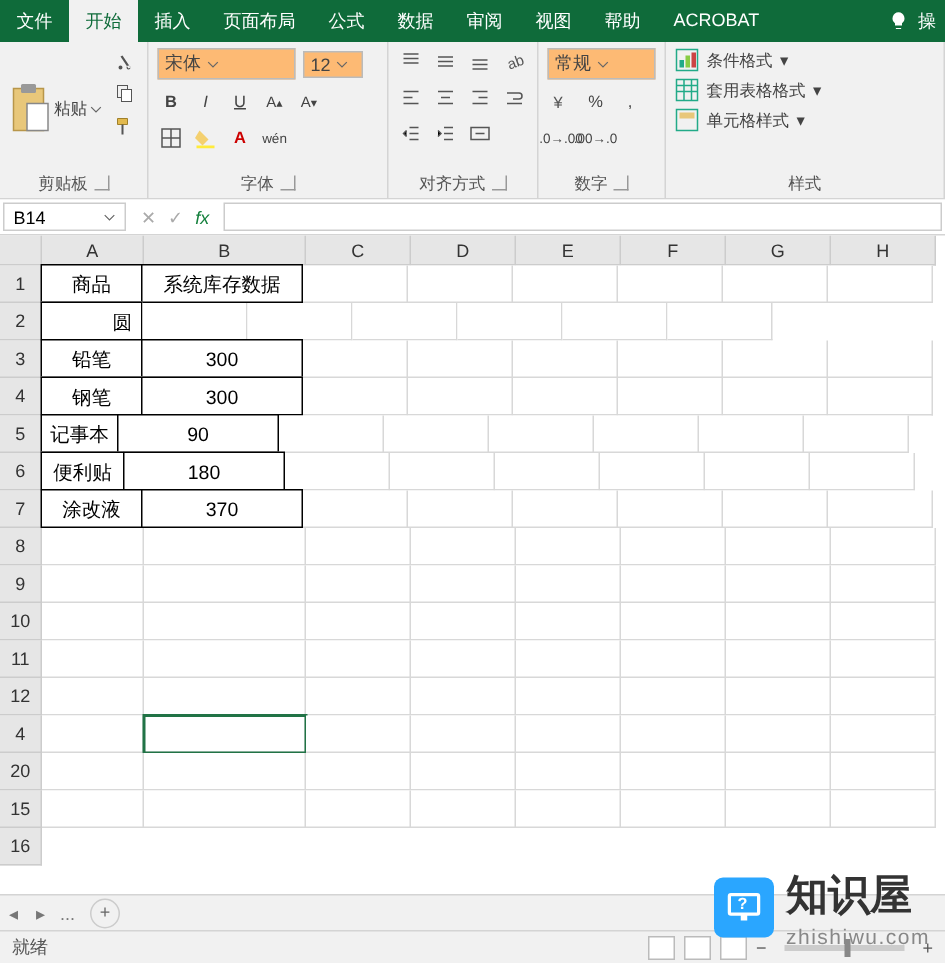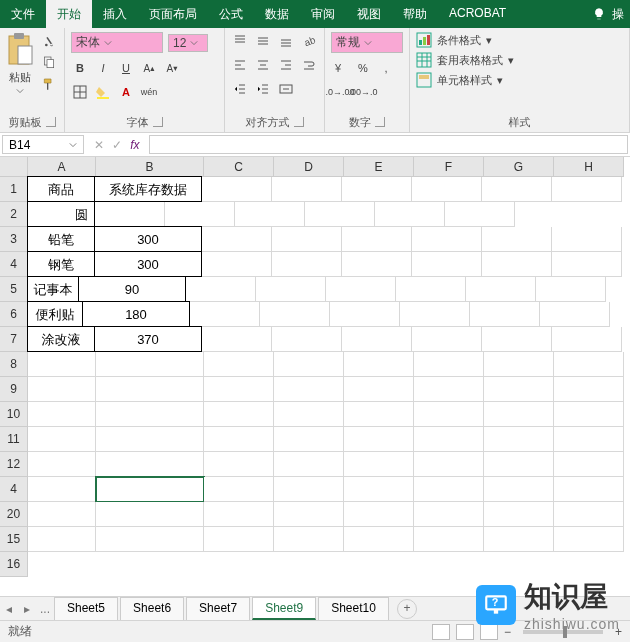--- a/index.html
+++ b/index.html
@@ -9,31 +9,31 @@
 .tab { padding: 6px 11px; cursor: pointer; }
 .tab.active { background: #f1f1f1; color: #0f6b3a; }
 .tabright { margin-left: auto; display: flex; align-items: center; padding-right: 6px; gap: 6px; }
 .bulb { width: 14px; height: 14px; }
 
 .ribbon { background: #f1f1f1; border-bottom: 1px solid #d4d4d4; height: 105px; display: flex; font-size: 11px; color: #444; }
 .group { border-right: 1px solid #d4d4d4; display: flex; flex-direction: column; padding: 4px 6px 2px 6px; }
 .group-body { flex: 1; display: flex; gap: 6px; }
 .group-label { text-align: center; font-size: 11px; color: #555; padding-top: 2px; display: flex; justify-content: center; gap: 4px; }
 .glarrow { width: 10px; height: 10px; border: 1px solid #999; border-top: none; border-left: none; margin-top: 2px; }
-.bigbtn { display: flex; flex-direction: column; align-items: center; gap: 2px; font-size: 11px; }
+.bigbtn { display: flex; flex-direction: row; align-items: center; gap: 2px; font-size: 11px; }
 .stackv { display: flex; flex-direction: column; gap: 4px; }
 .row { display: flex; gap: 5px; align-items: center; }
 .ibtn { width: 18px; height: 18px; display: flex; align-items: center; justify-content: center; border: 1px solid transparent; }
 .dd { width: 8px; height: 8px; }
-.selbox { border: 1px solid #bbb; background: #f9a8d4; padding: 1px 4px; display: flex; align-items: center; gap: 4px; font-size: 12px; }
+.selbox { border: 1px solid #bbb; background: #fdba74; padding: 1px 4px; display: flex; align-items: center; gap: 4px; font-size: 12px; }
 
 .fx-row { height: 24px; border-bottom: 1px solid #d4d4d4; display: flex; align-items: stretch; font-size: 12px; background: #fff; }
 .namebox { width: 82px; border: 1px solid #ccc; margin: 2px; padding: 0 6px; display: flex; align-items: center; }
 .fxbtns { display: flex; align-items: center; gap: 8px; padding: 0 8px; color: #aaa; }
-.fxbtns .fx { font-style: italic; color: #701a75; }
+.fxbtns .fx { font-style: italic; color: #15803d; }
 .fxinput { flex: 1; border: 1px solid #ccc; margin: 2px; }
 
 .grid-wrap { position: relative; height: 430px; overflow: hidden; }
 .corner { position: absolute; left: 0; top: 0; width: 28px; height: 20px; background: #e6e6e6; border-right: 1px solid #ccc; border-bottom: 1px solid #ccc; }
 .colhdrs { position: absolute; left: 28px; top: 0; right: 0; height: 20px; display: flex; }
 .ch { background: #e6e6e6; border-right: 1px solid #ccc; border-bottom: 1px solid #ccc; text-align: center; font-size: 12px; line-height: 20px; color: #333; }
 .rowhdrs { position: absolute; left: 0; top: 20px; width: 28px; }
 .rh { height: 25px; background: #e6e6e6; border-right: 1px solid #ccc; border-bottom: 1px solid #ccc; text-align: center; font-size: 12px; line-height: 25px; color: #333; }
 .cells { position: absolute; left: 28px; top: 20px; right: 0; bottom: 0; }
 .cellrow { display: flex; height: 25px; }
@@ -501,27 +501,20 @@
         <div class="cell col-n" style="width: 70px;"></div>
         <div class="cell col-n" style="width: 70px;"></div>
       </div>
     </div>
 </div>
 
 <div class="wstabs">
   <span class="navbtn">◂</span>
   <span class="navbtn">▸</span>
   <span class="navbtn">...</span>
-  <div id="sheettabs" style="display:flex">
-      <div class="wstab">Sheet5</div>
-      <div class="wstab">Sheet6</div>
-      <div class="wstab">Sheet7</div>
-      <div class="wstab active">Sheet9</div>
-      <div class="wstab">Sheet10</div>
-    </div>
   <span class="addsheet">+</span>
 </div>
 
 <div class="status">
   <span>就绪</span>
   <div class="right">
     <span class="vbtn"></span>
     <span class="vbtn"></span>
     <span class="vbtn"></span>
     <span>−</span>

